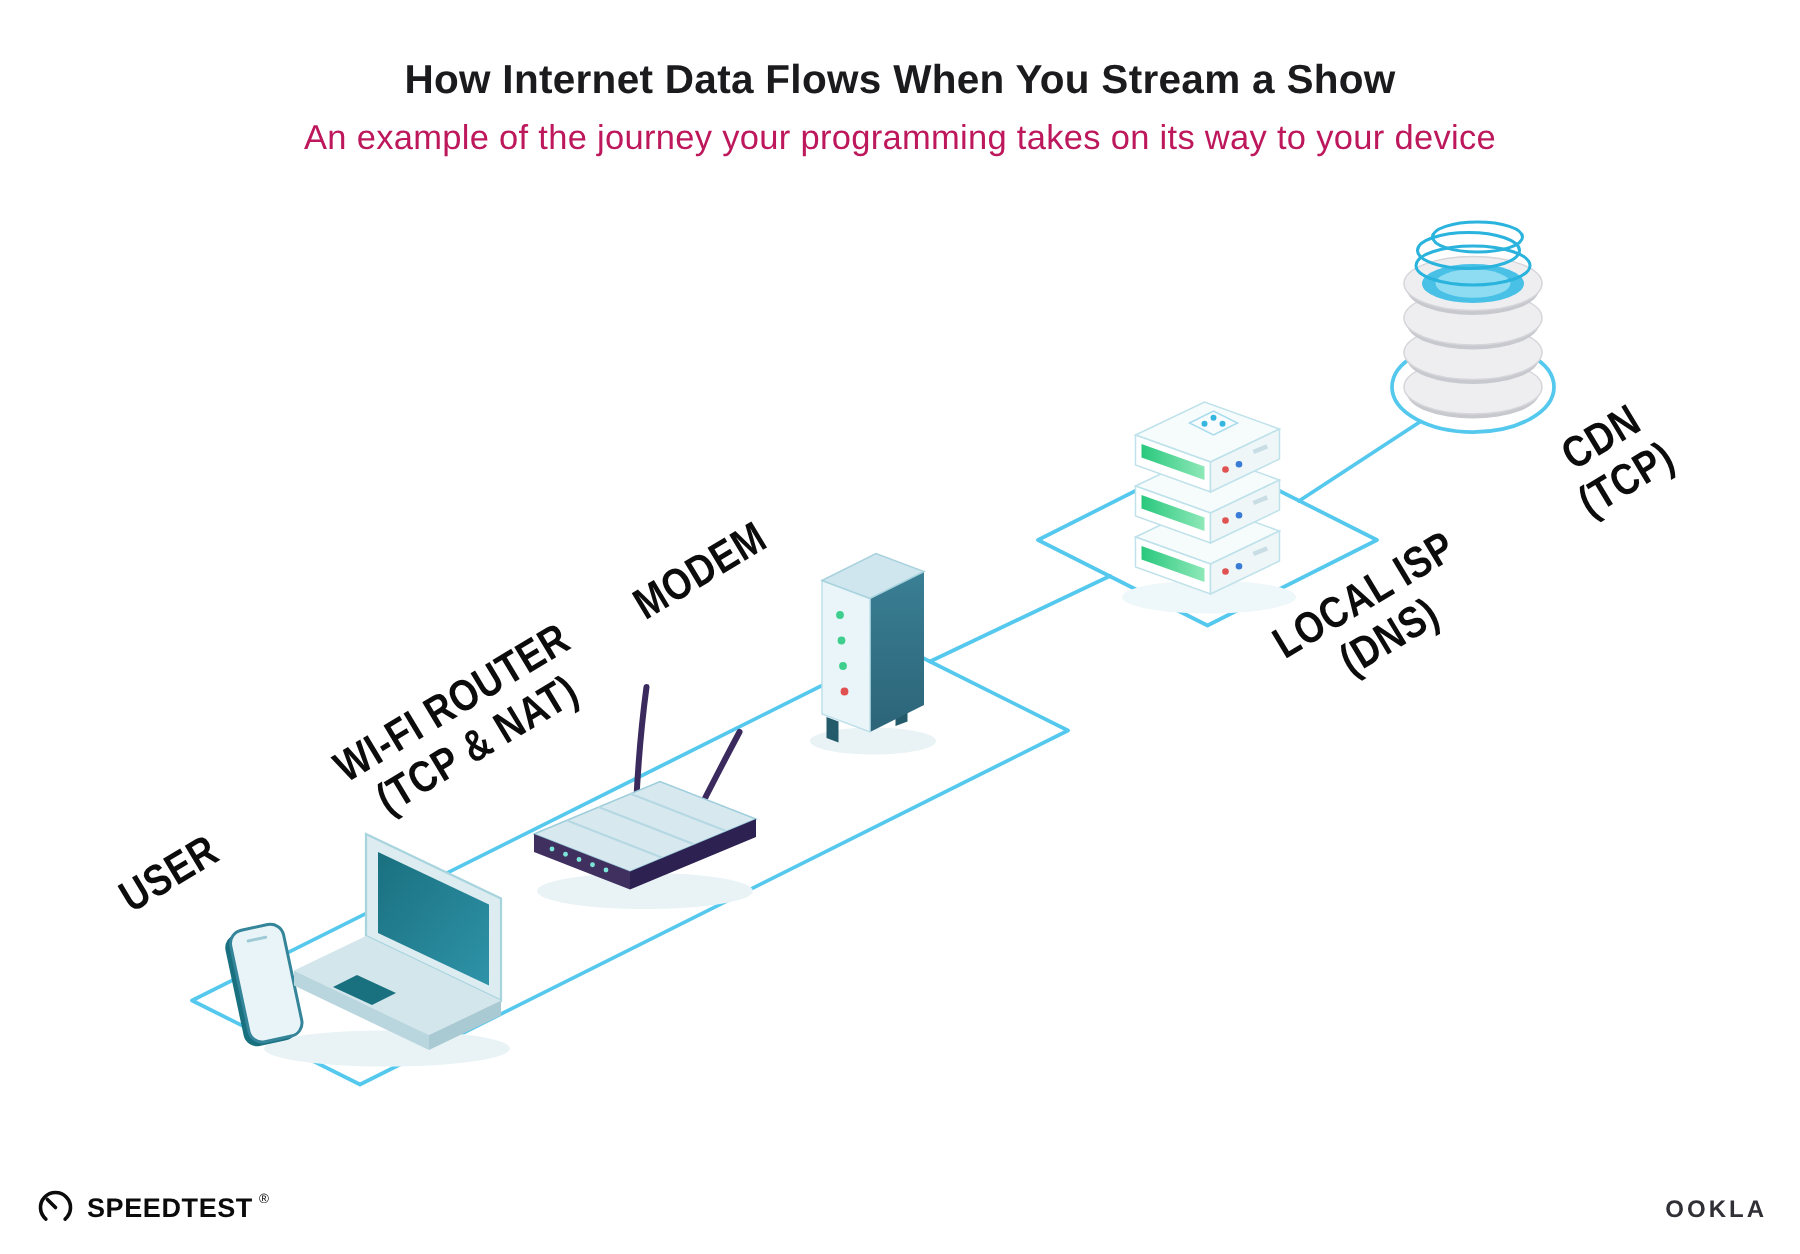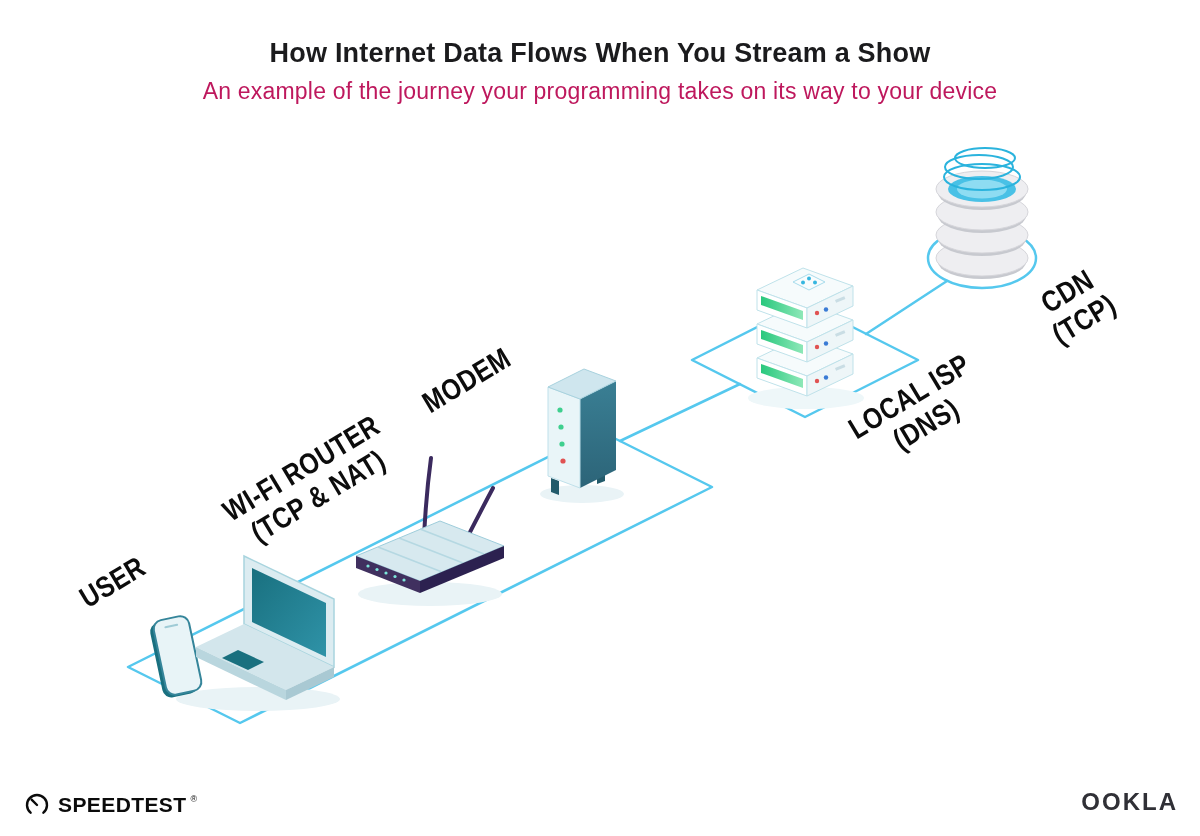--- a/index.html
+++ b/index.html
@@ -20,25 +20,25 @@
     position:absolute; text-align:center; white-space:nowrap; color:#0c0c0c;
     transform: translate(-50%,-50%) rotate(-31deg) scale(0.88,1.05);
     font-weight:700; line-height:1.1;
   }
   .label-main, .label-sub { font-size:28px; letter-spacing:.5px; }
 
   .footer-left {
     position:absolute; left:24px; bottom:18px;
     display:flex; align-items:center; gap:8px;
   }
-  .speedtest-text { font-size:21px; font-weight:700; color:#0b0b0b; letter-spacing:.4px; }
+  .speedtest-text { font-size:18px; font-weight:700; color:#0b0b0b; letter-spacing:.4px; }
   .reg-mark { font-size:9px; color:#0b0b0b; align-self:flex-start; margin-top:2px; margin-left:-4px; }
   .footer-right {
     position:absolute; right:22px; bottom:20px;
-    font-size:24px; font-weight:600; color:#303036; letter-spacing:2px;
+    font-size:16px; font-weight:600; color:#303036; letter-spacing:2px;
   }
 </style>
 </head>
 <body>
 
 <div class="stage">
 
   <div class="header">
     <div class="title">How Internet Data Flows When You Stream a Show</div>
     <div class="subtitle">An example of the journey your programming takes on its way to your device</div>

